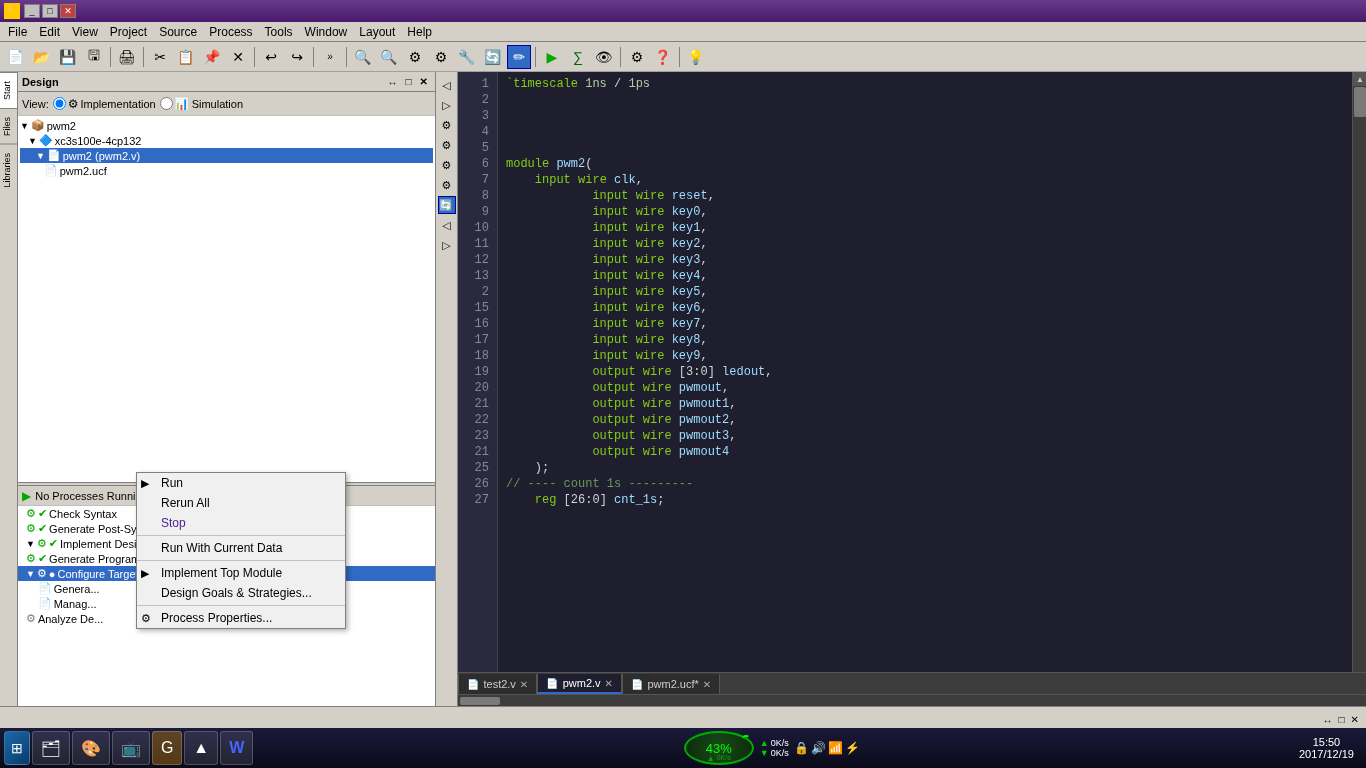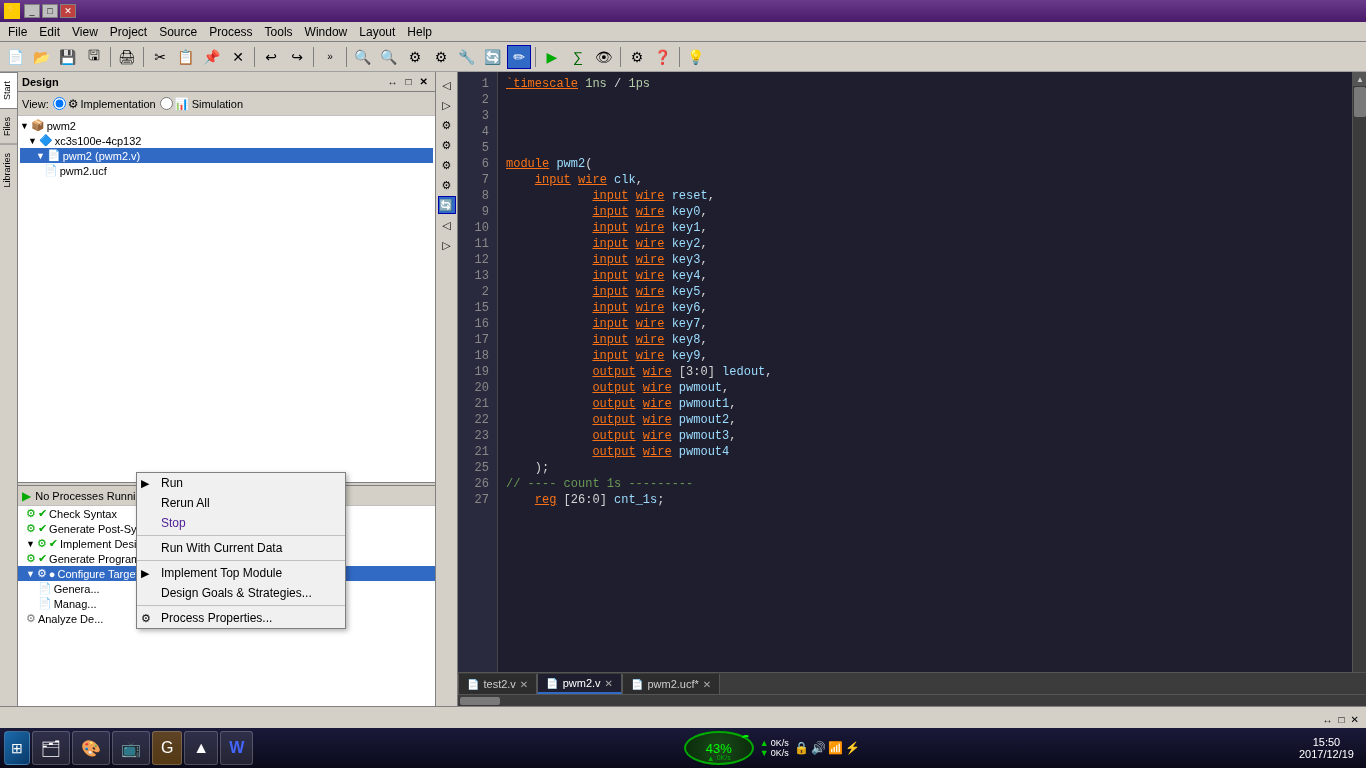--- a/index.html
+++ b/index.html
@@ -252,21 +252,21 @@
       flex: 1;
       background: #1e1e2e;
       color: #d4d4d4;
       font-family: 'Courier New', monospace;
       font-size: 12px;
       padding: 4px 8px;
       line-height: 16px;
       overflow: auto;
       white-space: pre;
     }
-    .kw { color: #f97316; text-decoration: underline; }
+    .kw { color: #84cc16; }
     .num { color: #b5cea8; }
     .cmt { color: #6a9955; }
     .ident { color: #9cdcfe; }
 
     
     #editor-hscroll {
       height: 14px;
       background: #3c3c3c;
       border-top: 1px solid #555;
       display: flex;

